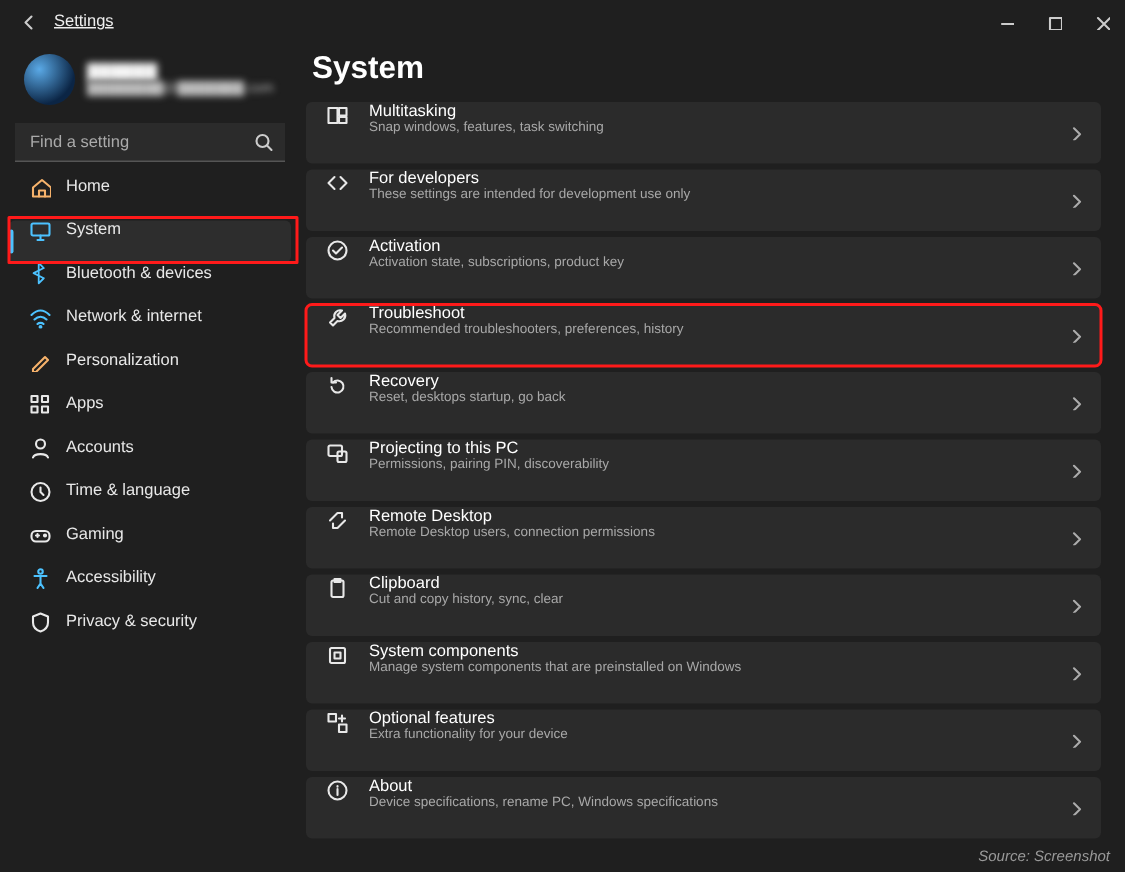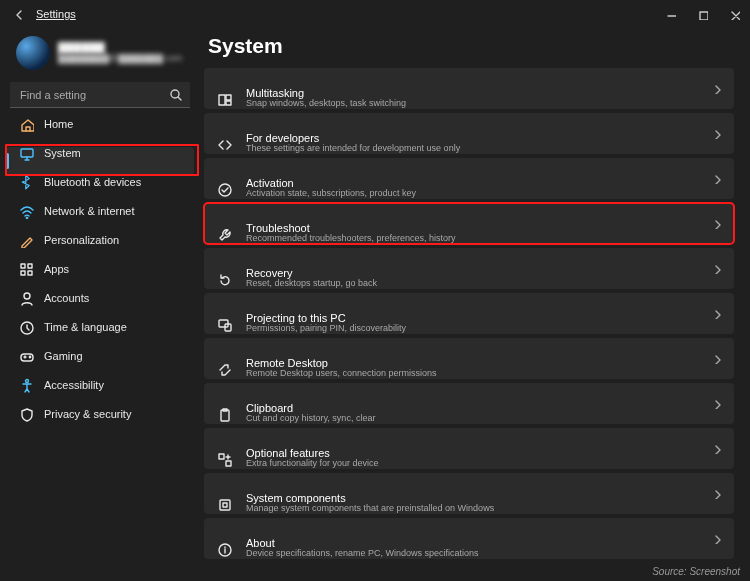--- a/index.html
+++ b/index.html
@@ -33,21 +33,21 @@
   .navitem.selected { background:#2d2d2d; border-radius:4px; margin:0 6px; padding-left:12px;}
   .navitem.selected::before { content:""; position:absolute; left:0; top:6px; bottom:6px; width:3px; background:#4cc2ff; border-radius:2px; }
   .navicon { width:16px; height:16px; display:flex; align-items:center; justify-content:center; flex:0 0 16px; }
 
   
   .main { flex:1; padding: 6px 16px 0 4px; overflow-y:auto; }
   .main::-webkit-scrollbar{width:0;}
   .pagetitle { font-size: 21px; font-weight: 600; margin: 0 0 10px 4px; }
 
   .cards { display:flex; flex-direction:column; gap:4px; }
-  .card { background:#2b2b2b; border-radius:4px; height:41px; display:flex; align-items:flex-end; padding:0 12px 0 12px; gap:12px; position:relative; }
+  .card { background:#2b2b2b; border-radius:4px; height:41px; display:flex; align-items:flex-start; padding:0 12px 0 12px; gap:12px; position:relative; }
   .card .cardicon { width:18px; height:18px; flex:0 0 18px; display:flex; align-items:center; justify-content:center; color:#e8e8e8;}
   .card .txt { display:flex; flex-direction:column; line-height:1.1; }
   .card .ttl { font-size:11px; color:#fff; }
   .card .sub { font-size:9px; color:#a8a8a8; }
   .card .chev { position:absolute; right:12px; top:50%; transform:translateY(-50%); color:#aaa; font-size:11px;}
 
   .hl-red { outline:2.5px solid #ff1a1a; outline-offset:-1px; }
   .nav-hl { position:absolute; border:2.5px solid #ff1a1a; left:5px; width:194px; top:144px; height:32px; border-radius:1px; pointer-events:none; }
 
   .caption { position:absolute; right:10px; bottom:4px; font-size:10px; font-style:italic; color:#999; }
@@ -310,21 +310,21 @@
     <div class="pagetitle">System</div>
     <div class="cards" id="cards">
         <div class="card">
           <span class="cardicon">
             <svg width="16" height="16">
               <use href="#i-multi"></use>
             </svg>
           </span>
   <span class="txt">
             <span class="ttl">Multitasking</span>
-  <span class="sub">Snap windows, desktops, task switching</span>
+  <span class="sub">Snap windows, features, task switching</span>
           </span>
   <span class="chev"><svg width="12" height="12">
               <use href="#i-chev"></use>
             </svg></span>
         </div>
         <div class="card">
           <span class="cardicon">
             <svg width="16" height="16">
               <use href="#i-dev"></use>
             </svg>
@@ -417,48 +417,48 @@
             <span class="ttl">Clipboard</span>
   <span class="sub">Cut and copy history, sync, clear</span>
           </span>
   <span class="chev"><svg width="12" height="12">
               <use href="#i-chev"></use>
             </svg></span>
         </div>
         <div class="card">
           <span class="cardicon">
             <svg width="16" height="16">
+              <use href="#i-comp"></use>
+            </svg>
+          </span>
+  <span class="txt">
+            <span class="ttl">System components</span>
+  <span class="sub">Manage system components that are preinstalled on Windows</span>
+          </span>
+  <span class="chev"><svg width="12" height="12">
+              <use href="#i-chev"></use>
+            </svg></span>
+        </div>
+        <div class="card">
+          <span class="cardicon">
+            <svg width="16" height="16">
               <use href="#i-opt"></use>
             </svg>
           </span>
   <span class="txt">
             <span class="ttl">Optional features</span>
   <span class="sub">Extra functionality for your device</span>
           </span>
   <span class="chev"><svg width="12" height="12">
               <use href="#i-chev"></use>
             </svg></span>
         </div>
         <div class="card">
           <span class="cardicon">
             <svg width="16" height="16">
-              <use href="#i-comp"></use>
-            </svg>
-          </span>
-  <span class="txt">
-            <span class="ttl">System components</span>
-  <span class="sub">Manage system components that are preinstalled on Windows</span>
-          </span>
-  <span class="chev"><svg width="12" height="12">
-              <use href="#i-chev"></use>
-            </svg></span>
-        </div>
-        <div class="card">
-          <span class="cardicon">
-            <svg width="16" height="16">
               <use href="#i-about"></use>
             </svg>
           </span>
   <span class="txt">
             <span class="ttl">About</span>
   <span class="sub">Device specifications, rename PC, Windows specifications</span>
           </span>
   <span class="chev"><svg width="12" height="12">
               <use href="#i-chev"></use>
             </svg></span>

